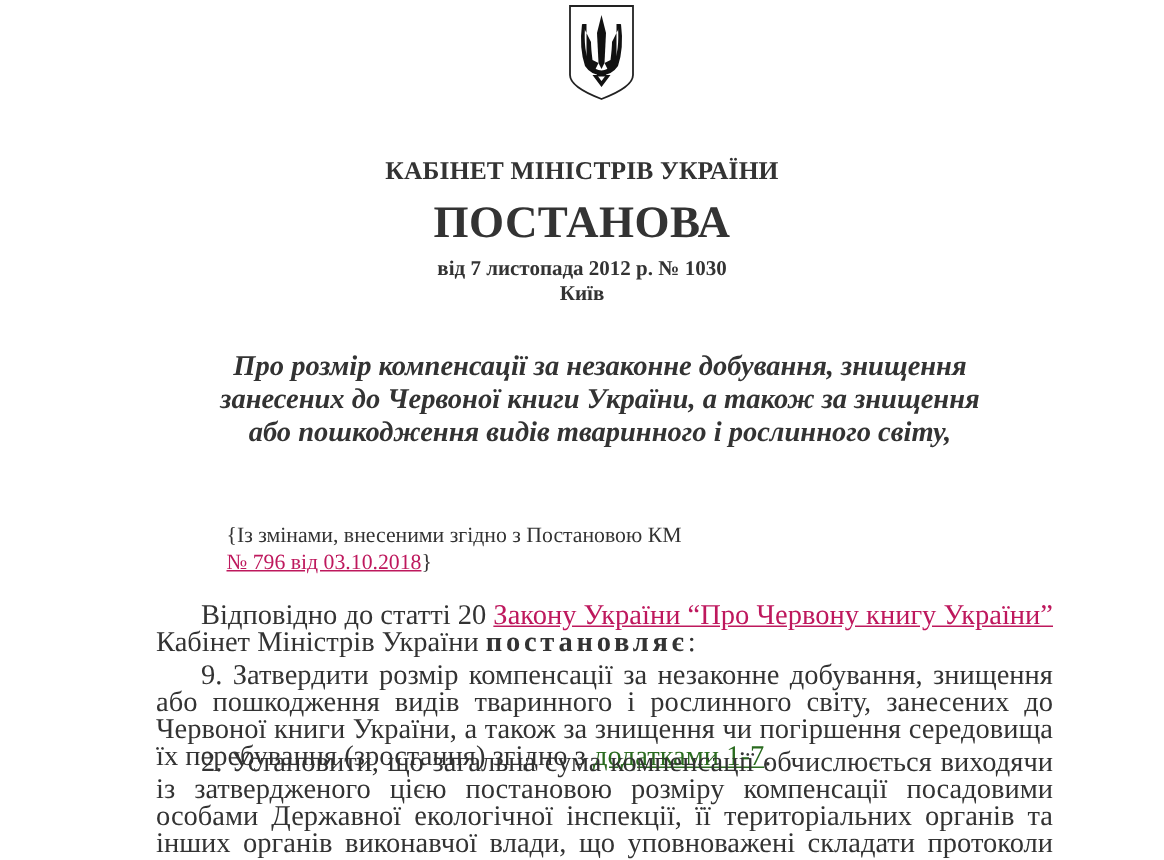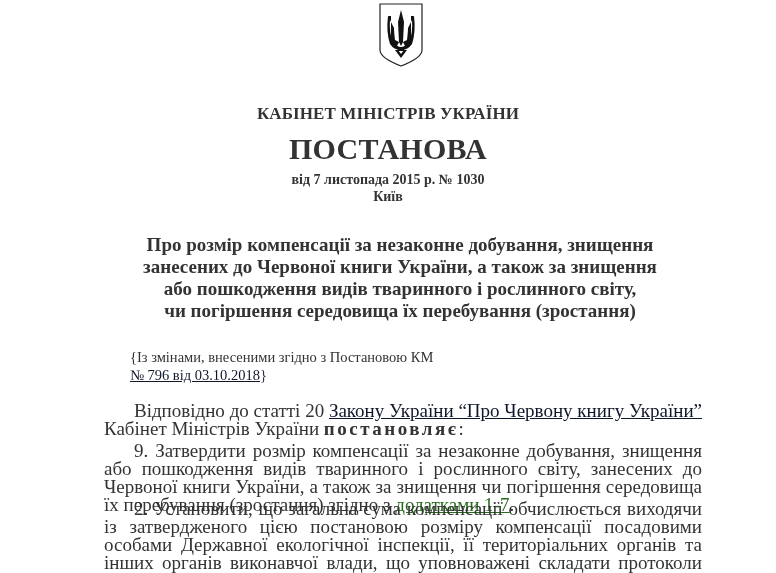--- a/index.html
+++ b/index.html
@@ -7,54 +7,53 @@
     width: 776px; height: 573px; overflow: hidden; position: relative;
     font-family: "Liberation Serif", "DejaVu Serif", serif; color: #333333;
   }
   .emblem { position: absolute; left: 378px; top: 2px; width: 46px; height: 66px; }
   .center { position: absolute; left: 0; width: 776px; text-align: center; font-weight: bold; color: #333; }
   .cabinet { top: 104px; font-size: 17px; letter-spacing: 0.1px; }
   .postanova { top: 132px; font-size: 30px; letter-spacing: 0.3px; }
   .date { top: 172px; font-size: 14px; }
   .city { top: 189px; font-size: 14px; }
   .title { position: absolute; left: 120px; width: 560px; top: 234px; text-align: center;
-    font-weight: bold; font-size: 19px; line-height: 22px; color: #333; }
-  .amend { position: absolute; left: 130px; top: 348px; font-size: 14.5px; line-height: 18px; color: #333; }
+    font-weight: bold; font-size: 19px; line-height: 22px; color: #333; font-style: italic; }
+  .amend { position: absolute; left: 151px; top: 348px; font-size: 14.5px; line-height: 18px; color: #333; }
   .para { position: absolute; left: 104px; width: 598px; font-size: 19px; line-height: 18px;
     text-align: justify; text-indent: 30px; color: #333; }
   .p0 { top: 402px; }
   .p1 { top: 442px; }
   .p2 { top: 500px; }
-  a.link { color: #0f172a; text-decoration: underline; }
+  a.link { color: #be185d; text-decoration: underline; }
   a.link-green { color: #2a6b1f; text-decoration: underline; }
   .spaced { font-weight: bold; letter-spacing: 2.5px; }
 </style>
 </head>
 <body>
 
 <svg class="emblem" viewBox="0 0 46 66">
   <path d="M2 2 H44 V48 Q44 56 23 64 Q2 56 2 48 Z" fill="#fff" stroke="#222" stroke-width="1.2"></path>
   <path d="M23 8 L26 20 L25 40 L23 44 L21 40 L20 20 Z" fill="#111"></path>
   <path d="M10 14 L13 14 L13 38 Q13 44 19 44 L21 40 L17 38 Q16 30 16 26 Q14 22 10 14 Z" fill="#111"></path>
   <path d="M36 14 L33 14 L33 38 Q33 44 27 44 L25 40 L29 38 Q30 30 30 26 Q32 22 36 14 Z" fill="#111"></path>
   <path d="M10 14 Q8 30 12 42 Q16 48 23 48 Q30 48 34 42 Q38 30 36 14 L34 16 Q35 32 31 40 Q27 45 23 45 Q19 45 15 40 Q11 32 12 16 Z" fill="#111"></path>
   <path d="M17 48 L23 56 L29 48 L26 48 L23 52 L20 48 Z" fill="#111"></path>
   <rect x="20" y="46" width="6" height="3" fill="#111"></rect>
 </svg>
 
 <div class="center cabinet">КАБІНЕТ МІНІСТРІВ УКРАЇНИ</div>
 <div class="center postanova">ПОСТАНОВА</div>
-<div class="center date">від 7 листопада 2015 р. № 1030</div>
+<div class="center date">від 7 листопада 2012 р. № 1030</div>
 <div class="center city">Київ</div>
 
 <div class="title">
   <div>Про розмір компенсації за незаконне добування, знищення</div>
   <div>занесених до Червоної книги України, а також за знищення</div>
   <div>або пошкодження видів тваринного і рослинного світу,</div>
-  <div>чи погіршення середовища їх перебування (зростання)</div>
 </div>
 
 <div class="amend">
   <div>{Із змінами, внесеними згідно з Постановою КМ</div>
   <div><a class="link" href="#">№ 796 від 03.10.2018</a><span>}</span></div>
 </div>
 
 <div class="para p0"><span>Відповідно до статті 20 </span><a class="link" href="#">Закону України “Про Червону книгу України”</a><span> Кабінет Міністрів України </span><span class="spaced">постановляє</span><span>:</span></div>
 
 <div class="para p1"><span>9. Затвердити розмір компенсації за незаконне добування, знищення або пошкодження видів тваринного і рослинного світу, занесених до Червоної книги України, а також за знищення чи погіршення середовища їх перебування (зростання) згідно з </span><a class="link-green" href="#">додатками 1-7</a><span>.</span></div>

